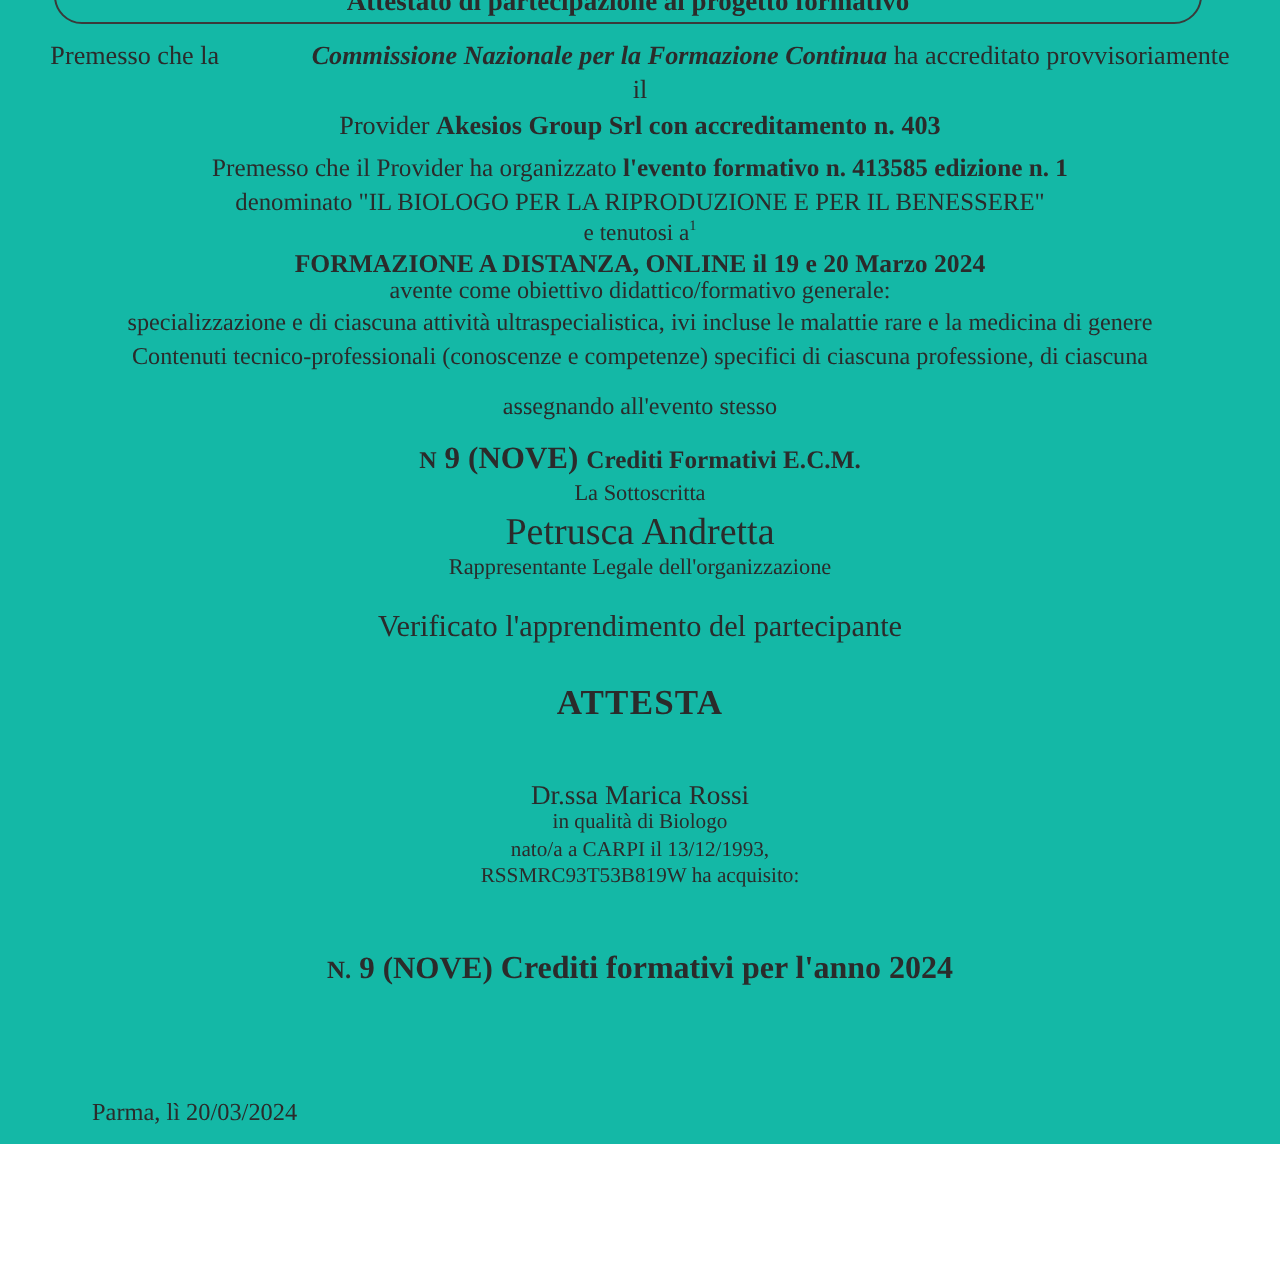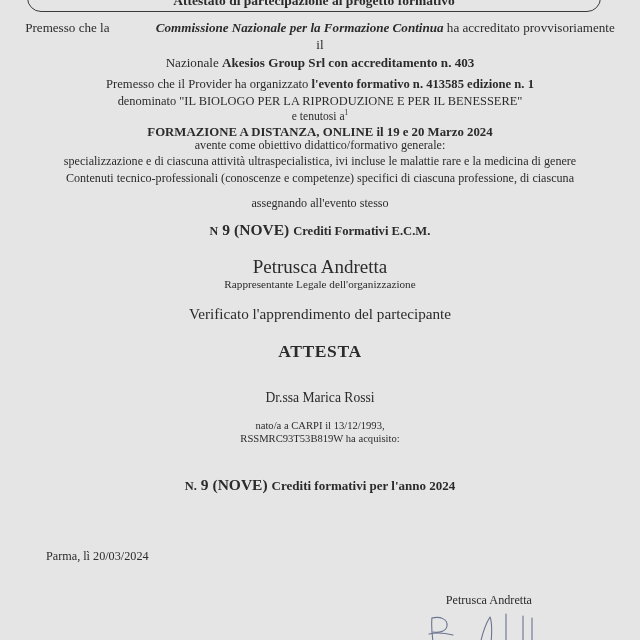--- a/index.html
+++ b/index.html
@@ -9,22 +9,22 @@
   }
   body {
     font-family: "Liberation Serif", "DejaVu Serif", serif;
     color: #2b2b2b;
     -webkit-font-smoothing: antialiased;
   }
 
   #page {
     position: relative;
     width: 640px;
-    height: 640px;
-    background: #e5e5e5;
+    height: 572px;
+    background: #14b8a6;
     overflow: hidden;
   }
 
   
   .header-box {
     position: absolute;
     left: 27px;
     top: -46px;
     width: 574px;
     height: 58px;
@@ -103,21 +103,21 @@
 <body>
 
 <div id="page">
 
   <div class="header-box">
     <span class="header-box-text">Attestato di partecipazione al progetto formativo</span>
   </div>
 
   <div class="block fs13" style="top:19px;">
     <span class="line"><span>Premesso che la </span><span class="bi">Commissione Nazionale per la Formazione Continua</span><span> ha accreditato provvisoriamente il</span></span>
-    <span class="line"><span>Nazionale </span><span class="b">Akesios Group Srl con accreditamento n. 403</span></span>
+    <span class="line"><span>Provider </span><span class="b">Akesios Group Srl con accreditamento n. 403</span></span>
   </div>
 
   <div class="block fs12_5" style="top:48px;margin-top:28px;">
     <span class="line"><span>Premesso che il Provider ha organizzato </span><span class="b">l'evento formativo n. 413585 edizione n. 1</span></span>
     <span class="line" style="font-size:12.4px;">denominato "IL BIOLOGO PER LA RIPRODUZIONE E PER IL BENESSERE"</span>
     <span class="line" style="font-size:11.6px;"><span>e tenutosi a</span><span class="sup">1</span></span>
     <span class="line b" style="font-size:12.8px;">FORMAZIONE A DISTANZA, ONLINE il 19 e 20 Marzo 2024</span>
   </div>
 
   <div class="block fs12" style="top:137px; line-height:1.36;">
@@ -125,32 +125,34 @@
     <span class="line">specializzazione e di ciascuna attività ultraspecialistica, ivi incluse le malattie rare e la medicina di genere</span>
     <span class="line">Contenuti tecnico-professionali (conoscenze e competenze) specifici di ciascuna professione, di ciascuna</span>
   </div>
 
   <div class="block fs12" style="top:196px;">assegnando all'evento stesso</div>
 
   <div class="block" style="top:219px;">
     <span class="b" style="font-size:12px;">N</span><span>&nbsp;</span><span class="b" style="font-size:15.5px;">9</span><span>&nbsp;</span><span class="b" style="font-size:15.5px;">(NOVE)</span><span>&nbsp;</span><span class="b" style="font-size:12.6px;">Crediti Formativi E.C.M.</span>
   </div>
 
+  <div class="block fs11" style="top:240px;">La Sottoscritta</div>
   <div class="block fs19" style="top:254px;">Petrusca Andretta</div>
   <div class="block fs11" style="top:277px;">Rappresentante Legale dell'organizzazione</div>
 
   <div class="block fs15" style="top:304px;">Verificato l'apprendimento del partecipante</div>
   <div class="block b fs17" style="top:340px; letter-spacing:0.6px;">ATTESTA</div>
 
   <div class="block" style="top:389px; font-size:13.6px;">Dr.ssa Marica Rossi</div>
+  <div class="block fs10_5" style="top:405px;">in qualità di Biologo</div>
   <div class="block fs10_5" style="top:419px;">nato/a a CARPI il 13/12/1993,</div>
   <div class="block fs10_5" style="top:432px;">RSSMRC93T53B819W ha acquisito:</div>
 
   <div class="block" style="top:474px;">
-    <span class="b" style="font-size:12.4px;">N.</span><span>&nbsp;</span><span class="b" style="font-size:15.5px;">9</span><span>&nbsp;</span><span class="b" style="font-size:15.5px;">(NOVE)</span><span>&nbsp;</span><span class="b" style="font-size:13px;">Crediti formativi per l'anno 2024</span>
+    <span class="b" style="font-size:12.4px;">N.</span><span>&nbsp;</span><span class="b" style="font-size:15.5px;">9</span><span>&nbsp;</span><span class="b" style="font-size:15.5px;">(NOVE)</span><span>&nbsp;</span><span class="b" style="font-size:16px;">Crediti formativi per l'anno 2024</span>
   </div>
 
   <div class="left-line" style="top:549px;">Parma, lì 20/03/2024</div>
 
   <div class="sig-name" style="top:593px;">Petrusca Andretta</div>
 
   <div class="sig-svg">
     <svg width="200" height="34" viewBox="0 0 200 34" fill="none" xmlns="http://www.w3.org/2000/svg" aria-hidden="true">
       <g stroke="#6b7490" stroke-width="1.1" fill="none" stroke-linecap="round" stroke-linejoin="round">
         <path d="M4 6 C3 14, 4 22, 5 30"></path>

